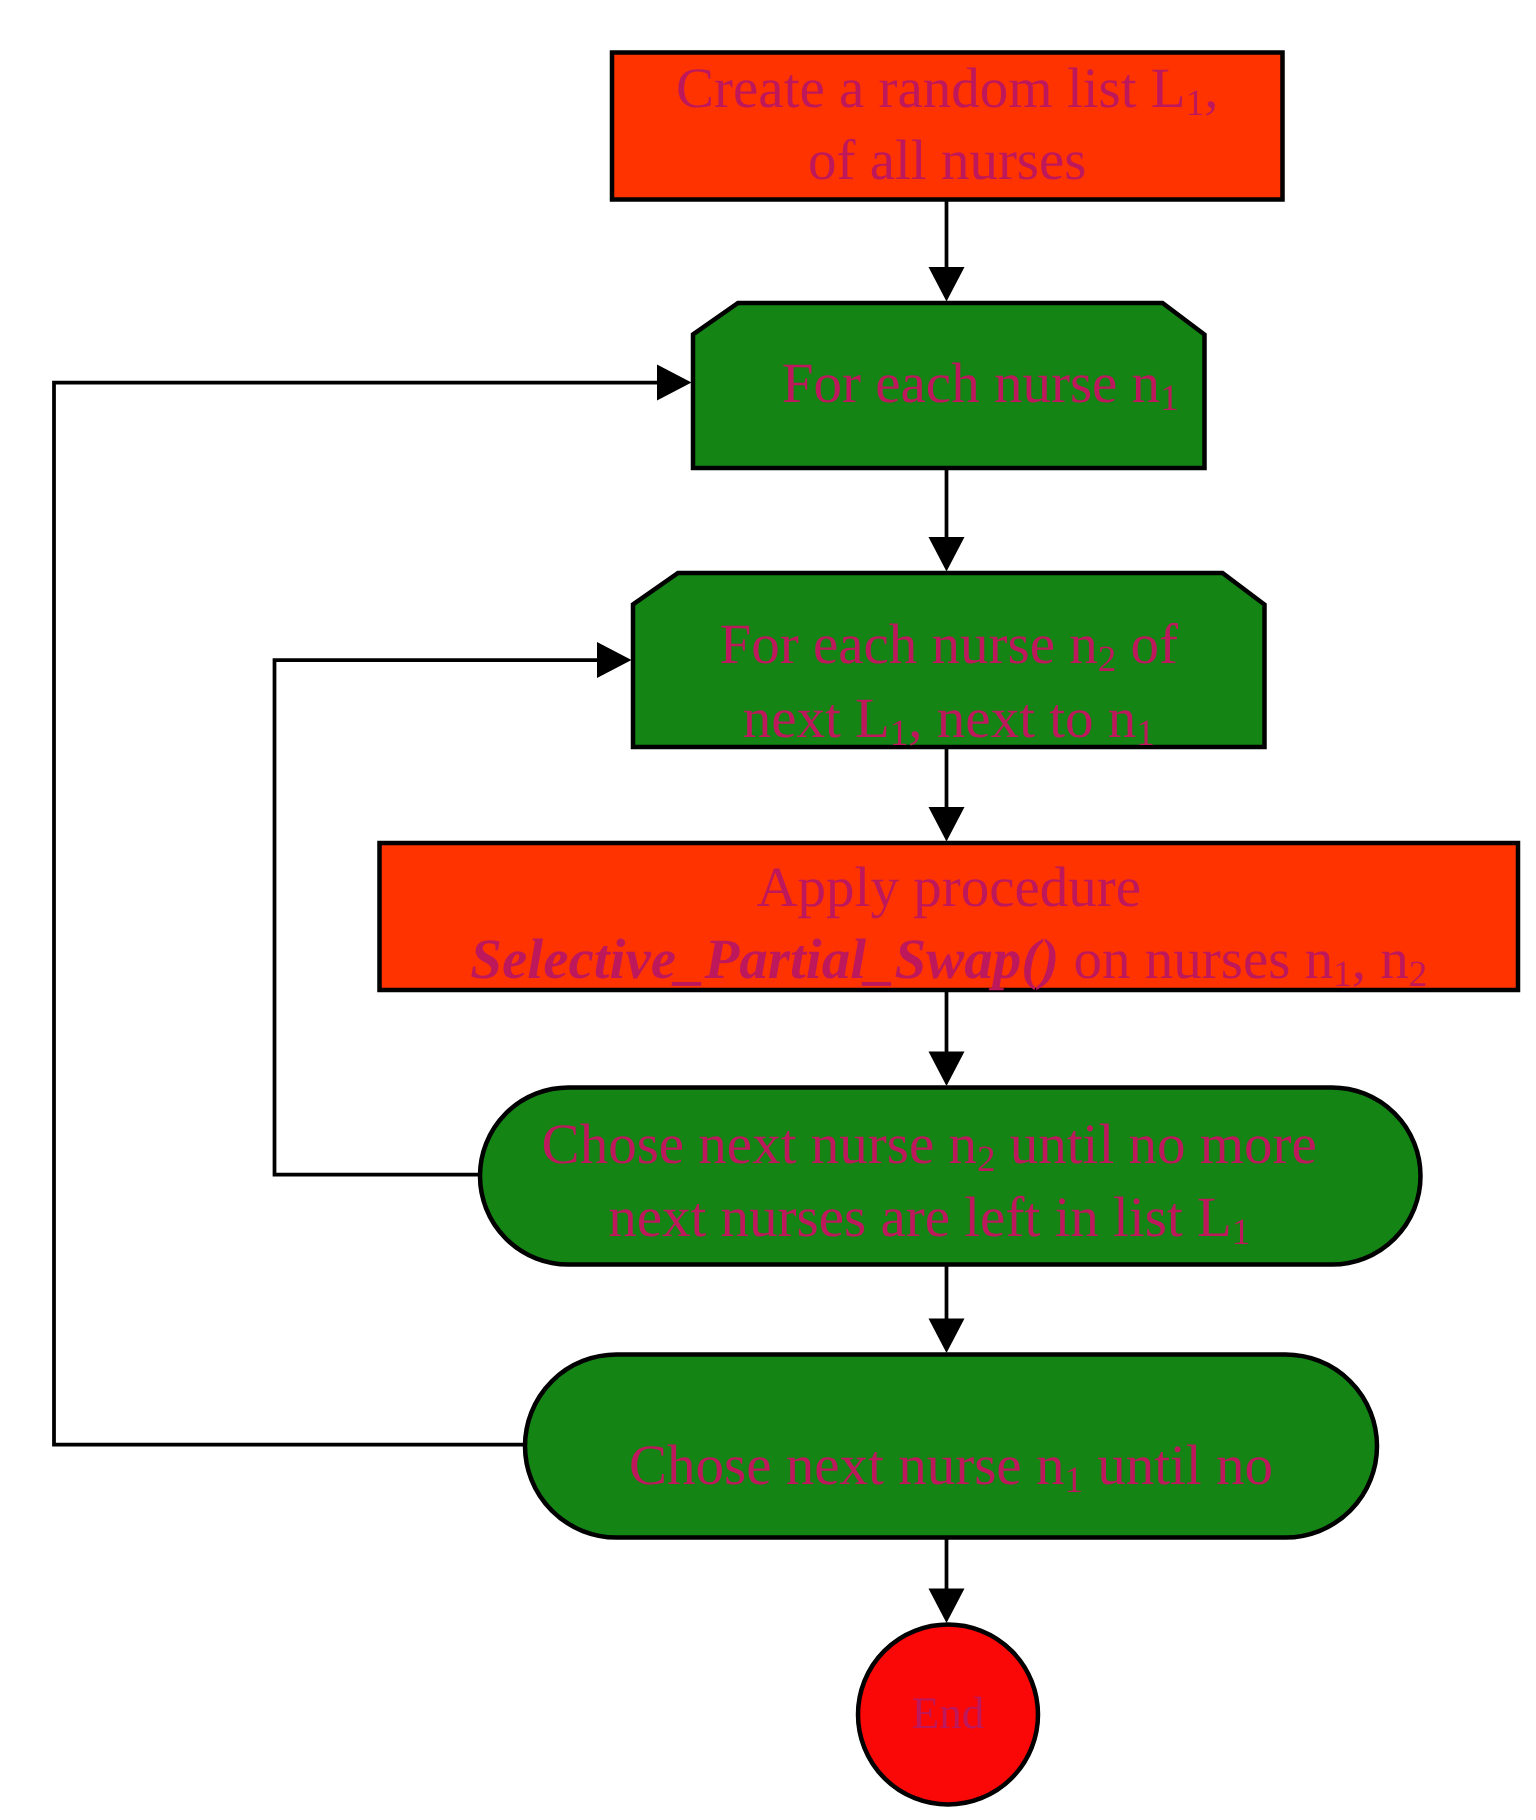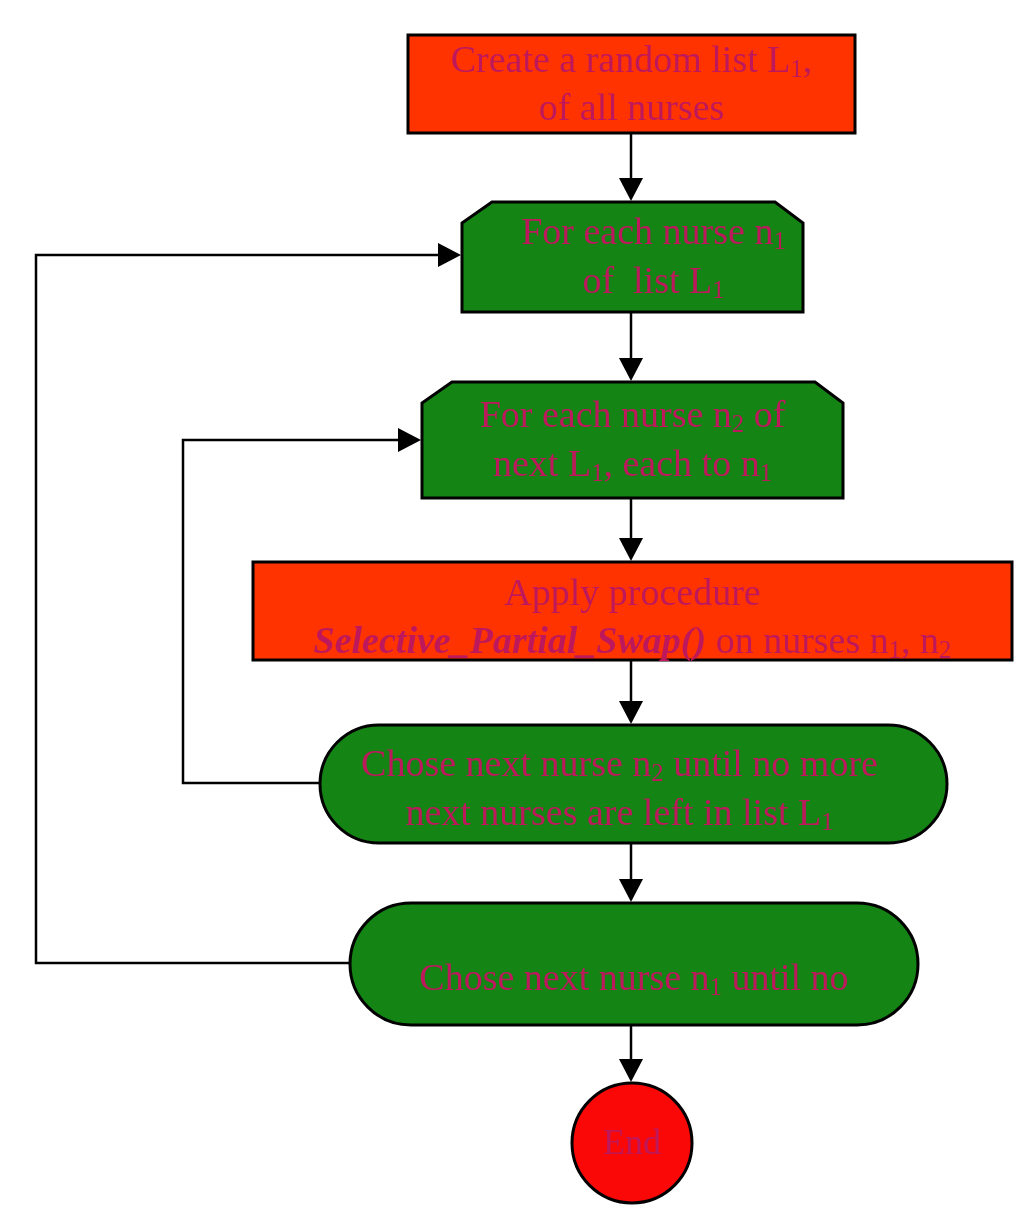--- a/index.html
+++ b/index.html
@@ -30,21 +30,21 @@
   }
   .node-text .line { white-space: pre; }
   .node-text .sub {
     font-size: 0.65em;
     vertical-align: -0.22em;
   }
   .node-text .em {
     font-weight: bold;
     font-style: italic;
   }
-  .end-text { font-size: 36px; }
+  .end-text { font-size: 30px; }
 </style>
 </head>
 <body>
 
 <div id="canvas">
 
   <svg id="wires" viewBox="0 0 1024 1213">
 
     <rect x="408" y="35" width="447" height="98" stroke="#000000" stroke-width="3" fill="#FF3300"></rect>
 
@@ -95,26 +95,25 @@
     </g>
   </svg>
 
   <div class="node-text" style="left:408px; top:35px;  width:447px; height:98px;">
       <div class="line"><span>Create a random list L</span><span class="sub">1</span><span>,</span></div>
       <div class="line"><span>of all nurses</span></div>
     </div>
 
   <div class="node-text" style="left:483px; top:202px; width:341px; height:110px;">
       <div class="line"><span>For each nurse n</span><span class="sub">1</span></div>
-      <div class="line"><span>of  list L</span><span class="sub">1</span></div>
     </div>
 
-  <div class="node-text" style="left:422px; top:366px; width:421px; height:148px;">
+  <div class="node-text" style="left:422px; top:382px; width:421px; height:148px;">
       <div class="line"><span>For each nurse n</span><span class="sub">2</span><span> of</span></div>
-      <div class="line"><span>next L</span><span class="sub">1</span><span>, each to n</span><span class="sub">1</span></div>
+      <div class="line"><span>next L</span><span class="sub">1</span><span>, next to n</span><span class="sub">1</span></div>
     </div>
 
   <div class="node-text" style="left:253px; top:562px; width:759px; height:110px;">
       <div class="line"><span>Apply procedure</span></div>
       <div class="line"><span class="em">Selective_Partial_Swap()</span><span> on nurses n</span><span class="sub">1</span><span>, n</span><span class="sub">2</span></div>
     </div>
 
   <div class="node-text" style="left:306px; top:725px; width:627px; height:128px;">
       <div class="line"><span>Chose next nurse n</span><span class="sub">2</span><span> until no more</span></div>
       <div class="line"><span>next nurses are left in list L</span><span class="sub">1</span></div>

